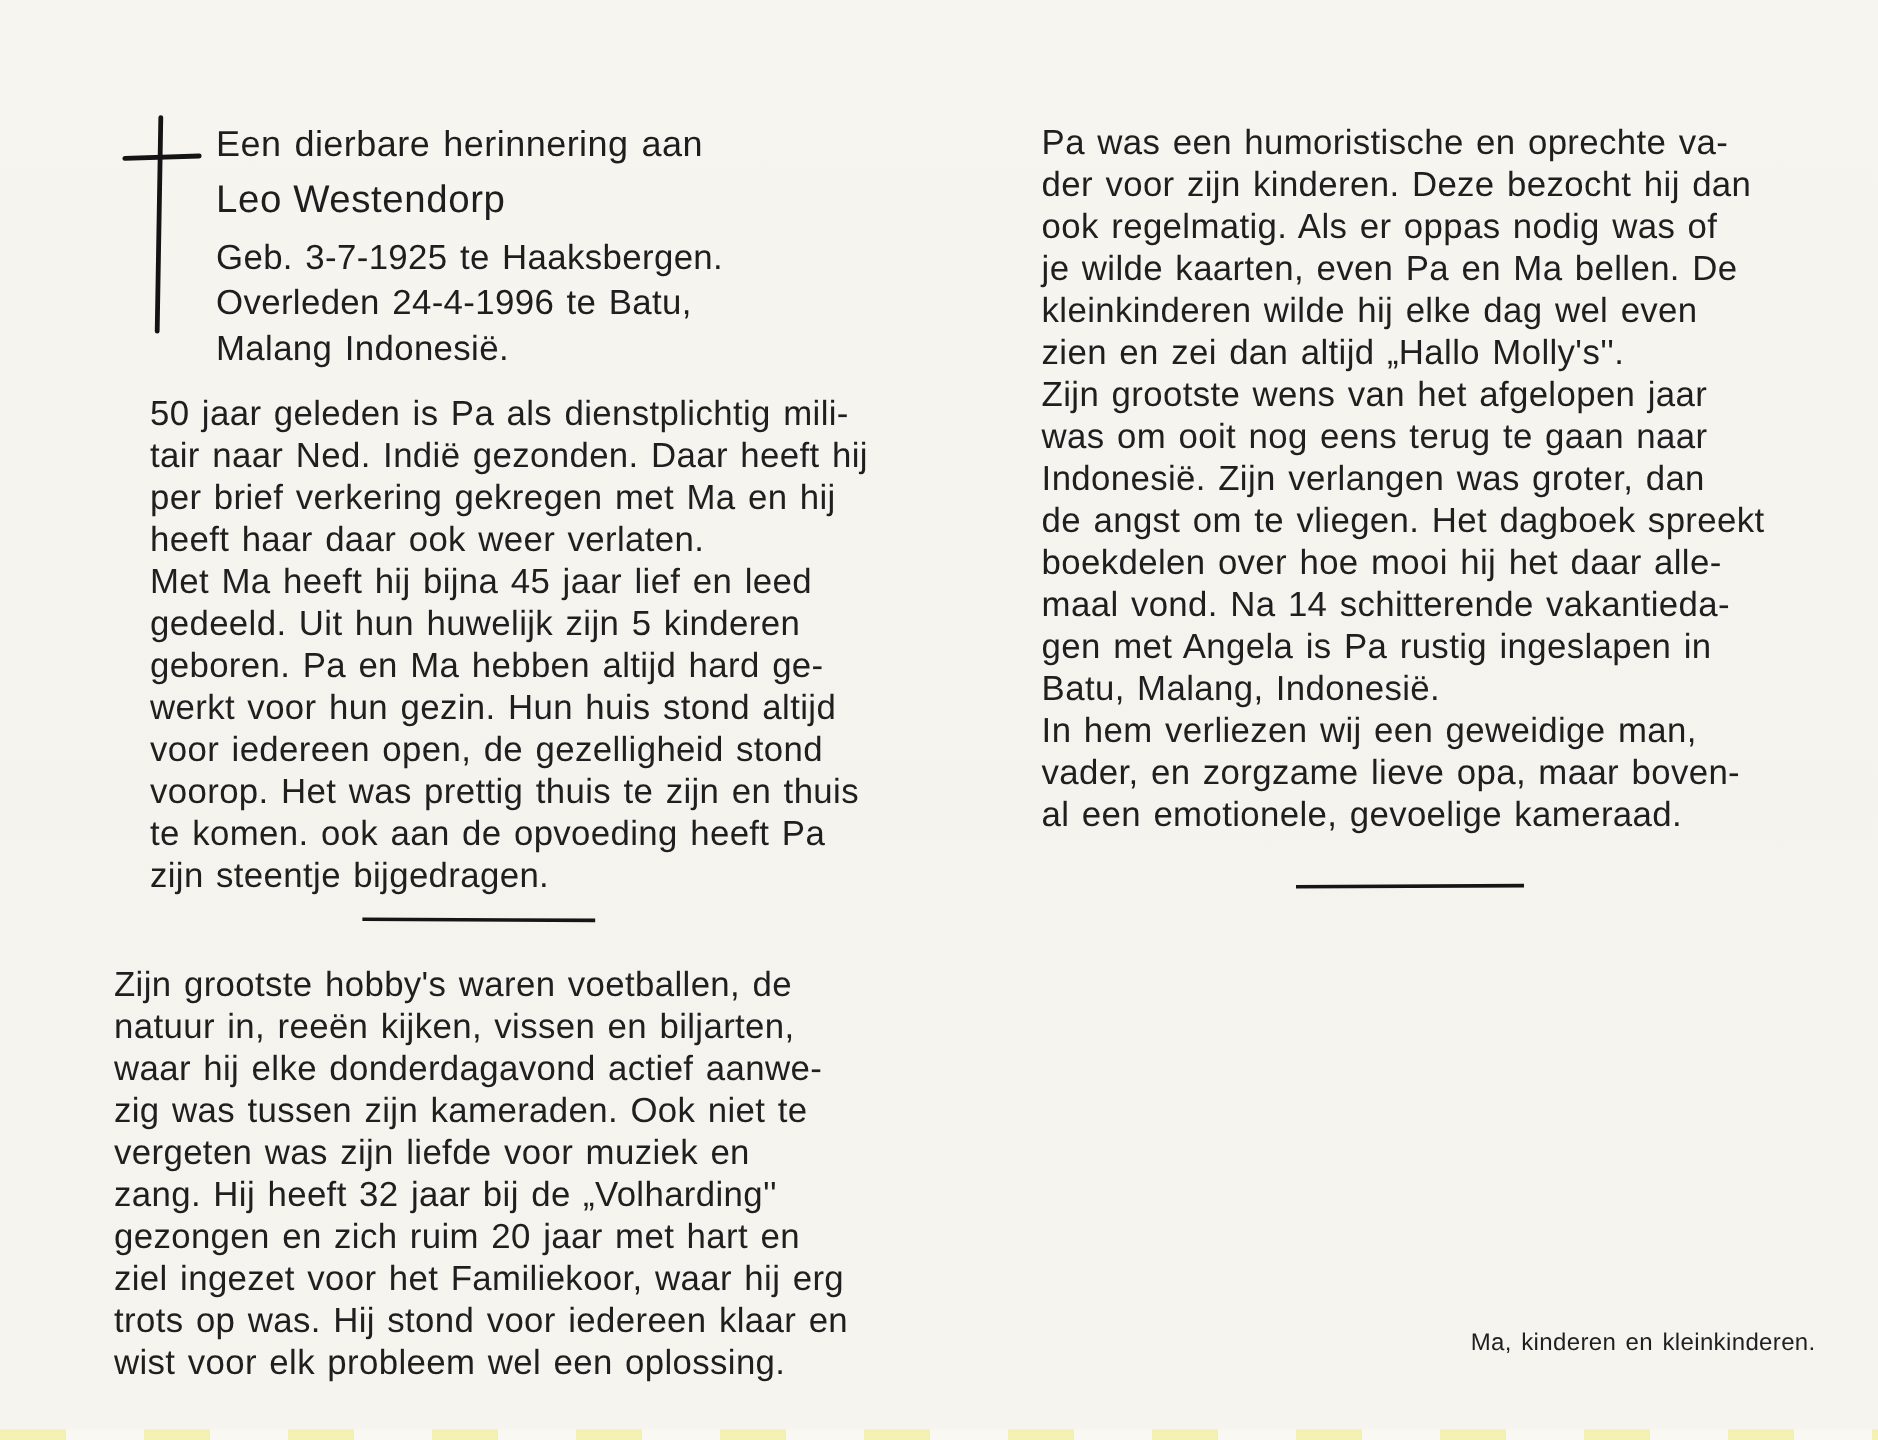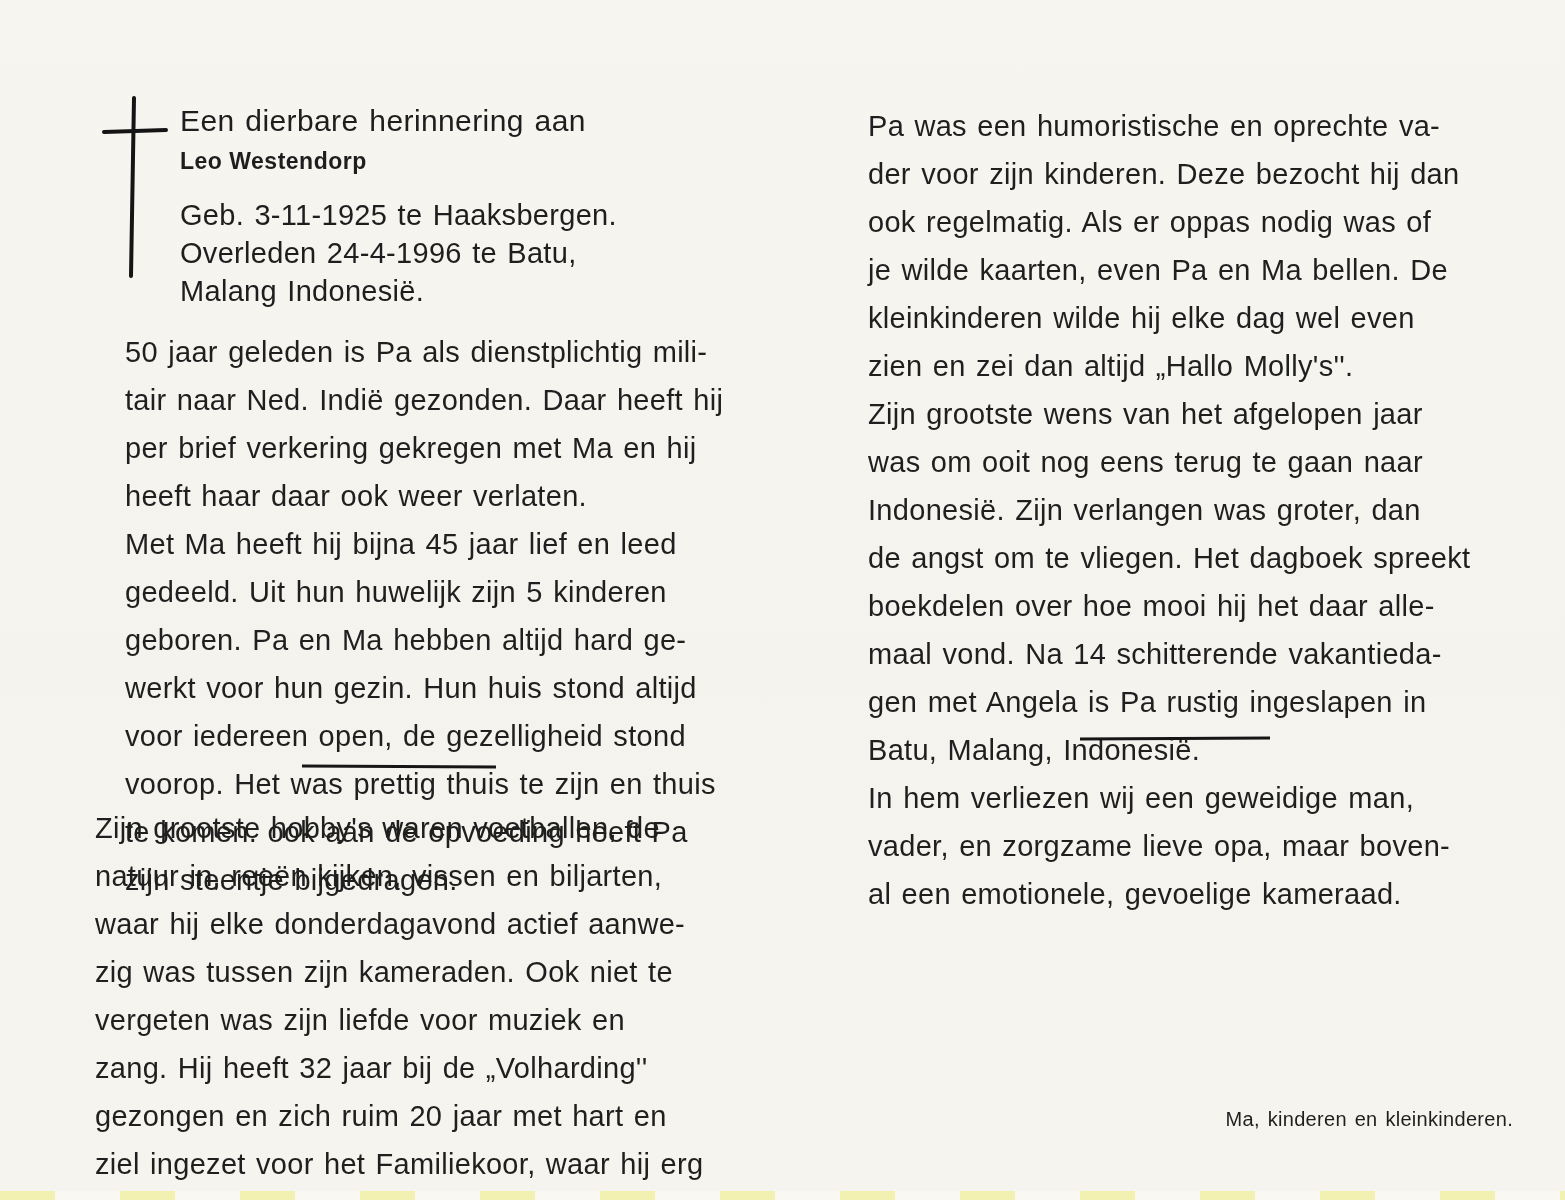--- a/index.html
+++ b/index.html
@@ -13,39 +13,39 @@
     background: linear-gradient(180deg, #f6f5f0 0%, #f4f3ee 55%, #f5f4ee 100%);
     font-family: "Liberation Sans", sans-serif;
     color: #1e1e1e;
     overflow: hidden;
     padding-left: 20px;
   }
   .textblock {
     position: absolute;
     white-space: pre-line;
     font-size: 29px;
-    line-height: 48px;
+    line-height: 35px;
     letter-spacing: 0.3px;
     word-spacing: 2px;
     color: #1f1f1f;
   }
   .header-intro {
     position: absolute;
     left: 180px;
     top: 104px;
     font-size: 30px;
     letter-spacing: 0.4px;
     word-spacing: 2px;
   }
   .header-name {
     position: absolute;
     left: 180px;
     top: 148px;
-    font-size: 23px;
-    font-weight: bold;
+    font-size: 32px;
+    font-weight: normal;
     letter-spacing: 0.5px;
   }
   .header-dates {
     position: absolute;
     left: 180px;
     top: 196px;
     font-size: 29px;
     line-height: 38px;
     white-space: pre-line;
     letter-spacing: 0.3px;
@@ -130,21 +130,21 @@
     <svg width="72" height="190" viewBox="0 0 72 190" xmlns="http://www.w3.org/2000/svg">
       <line x1="34" y1="6" x2="31" y2="184" stroke="#141414" stroke-width="4" stroke-linecap="round"></line>
       <line x1="4" y1="40" x2="66" y2="38" stroke="#141414" stroke-width="4" stroke-linecap="round"></line>
     </svg>
   </div>
 
   <div class="header-intro">Een dierbare herinnering aan</div>
 
   <div class="header-name">Leo Westendorp</div>
 
-  <div class="header-dates">Geb. 3-11-1925 te Haaksbergen.
+  <div class="header-dates">Geb. 3-7-1925 te Haaksbergen.
 Overleden 24-4-1996 te Batu,
 Malang Indonesië.</div>
 
   <div class="textblock left-p1">50 jaar geleden is Pa als dienstplichtig mili-
 tair naar Ned. Indië gezonden. Daar heeft hij
 per brief verkering gekregen met Ma en hij
 heeft haar daar ook weer verlaten.
 Met Ma heeft hij bijna 45 jaar lief en leed
 gedeeld. Uit hun huwelijk zijn 5 kinderen
 geboren. Pa en Ma hebben altijd hard ge-

